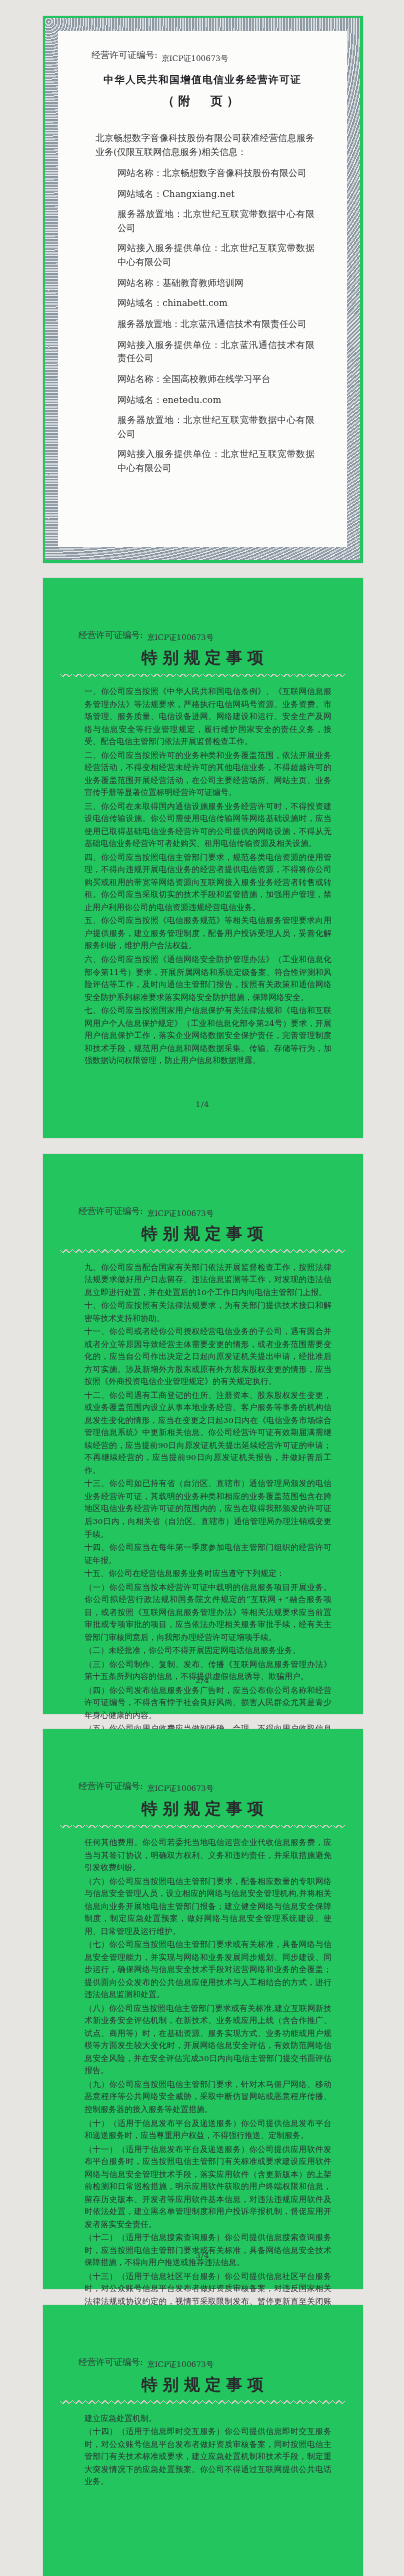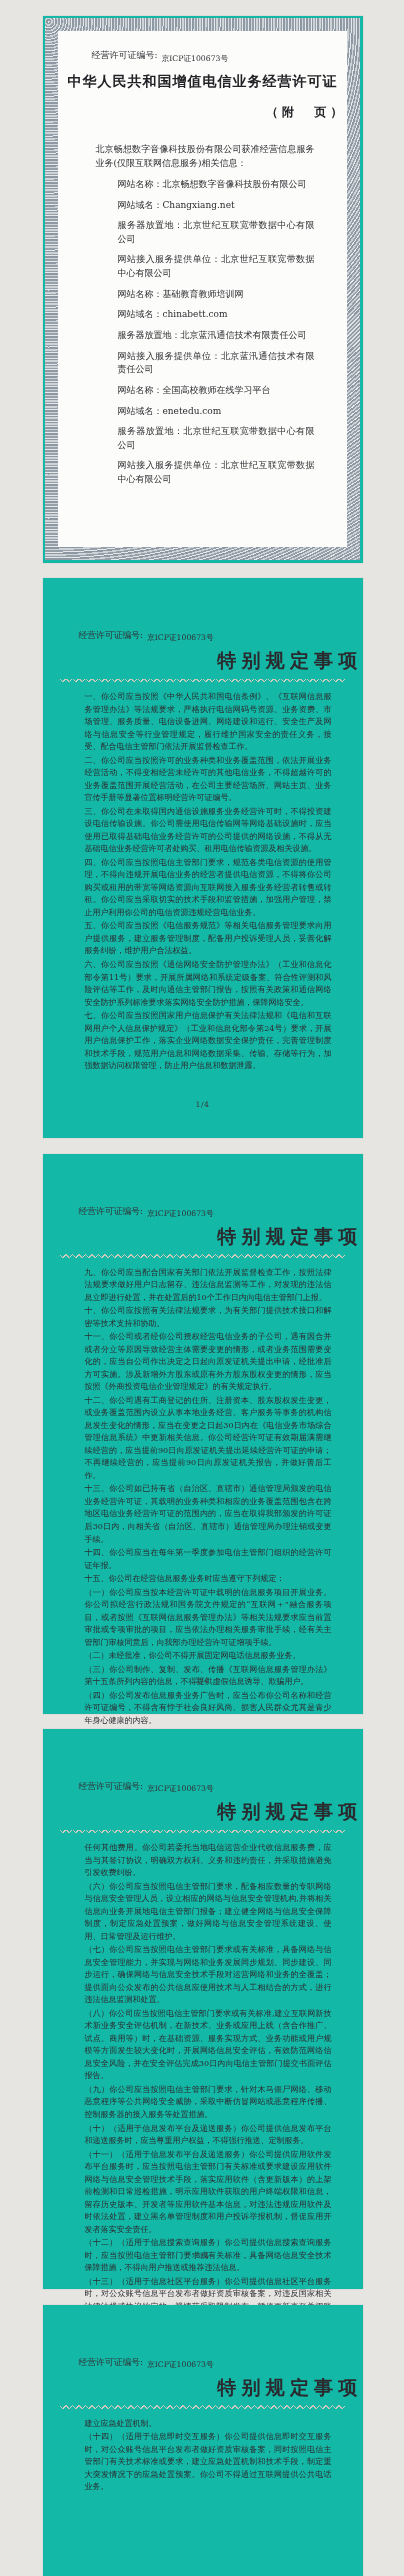--- a/index.html
+++ b/index.html
@@ -4,57 +4,57 @@
 <style>
   html,body{margin:0;padding:0;}
   body{
     width:405px;
     background:#e6e5e2;
     font-family:"DejaVu Serif","Liberation Serif",serif;
     color:#2d2c31;
   }
   .stack{display:flex;flex-direction:column;align-items:center;gap:15.5px;padding:15.5px 0 13px;}
   .sheet{
-    width:320px;background:#14b8a6;position:relative;
+    width:320px;background:#22c55e;position:relative;
     box-shadow:0 0 1px rgba(0,0,0,.25);
   }
   
   .attachment{height:547px;}
   .frame{
     position:absolute;inset:2.6px;
     background-color:#aab3bb;
     background-image:
       repeating-radial-gradient(circle at 3.6px 3.6px,
         rgba(255,255,255,.70) 0 1px,
         rgba(118,130,142,.55) 1px 2.6px,
         rgba(255,255,255,.42) 2.6px 4.1px,
         rgba(118,130,142,.38) 4.1px 5.7px);
   }
   .frame-inner{position:absolute;inset:13.4px;background:#fcfcfa;}
   .att-head{margin:17.5px 0 0 33px;white-space:nowrap;}
   .lic-label{font-size:9px;color:#323137;}
   .lic-no{font-size:7.7px;margin-left:4.1px;position:relative;top:2.6px;color:#323137;}
   .att-title{
     margin:11.3px 5.2px 0;text-align:center;
-    font-size:14px;font-weight:700;letter-spacing:1px;color:#232227;
+    font-size:10px;font-weight:700;letter-spacing:1px;color:#232227;
   }
-  .att-sub{text-align:right;font-size:12px;font-weight:700;letter-spacing:4.1px;margin-top:13px;color:#232227;}
+  .att-sub{text-align:center;font-size:12px;font-weight:700;letter-spacing:4.1px;margin-top:6px;color:#232227;}
   .att-intro{
     margin:20.6px 32px 0 37px;font-size:9px;line-height:1.6;
     text-align:justify;color:#2c2b30;
   }
   .att-lines{margin:4.1px 32px 0 37px;}
   .att-line{margin:7.2px 0 0;font-size:9px;line-height:1.5;text-align:justify;padding-left:22px;}
   
   .special{height:560px;}
   .sp-head{margin:52px 0 0 36px;white-space:nowrap;}
   .sp-head .lic-label{font-size:8.8px;}
   .sp-head .lic-no{font-size:7.7px;top:2.1px;}
   .sp-title{
-    margin:6.2px 0 0;text-align:right;font-size:19px;font-weight:700;
+    margin:6.2px 0 0;text-align:center;font-size:16px;font-weight:700;
     letter-spacing:5.2px;text-indent:5.2px;color:#2a292e;
   }
   .zigzag{
     height:3.6px;margin:4.6px 17.5px 0;
     background-image:
       repeating-linear-gradient(45deg, transparent 0 1.5px, #c3c3b6 1.5px 2.6px, transparent 2.6px 4.6px),
       repeating-linear-gradient(-45deg, transparent 0 1.5px, #cfcfc3 1.5px 2.6px, transparent 2.6px 4.6px);
   }
   .sp-body{
     margin:8.8px 31px 0 42px;font-size:8px;line-height:1.565;

